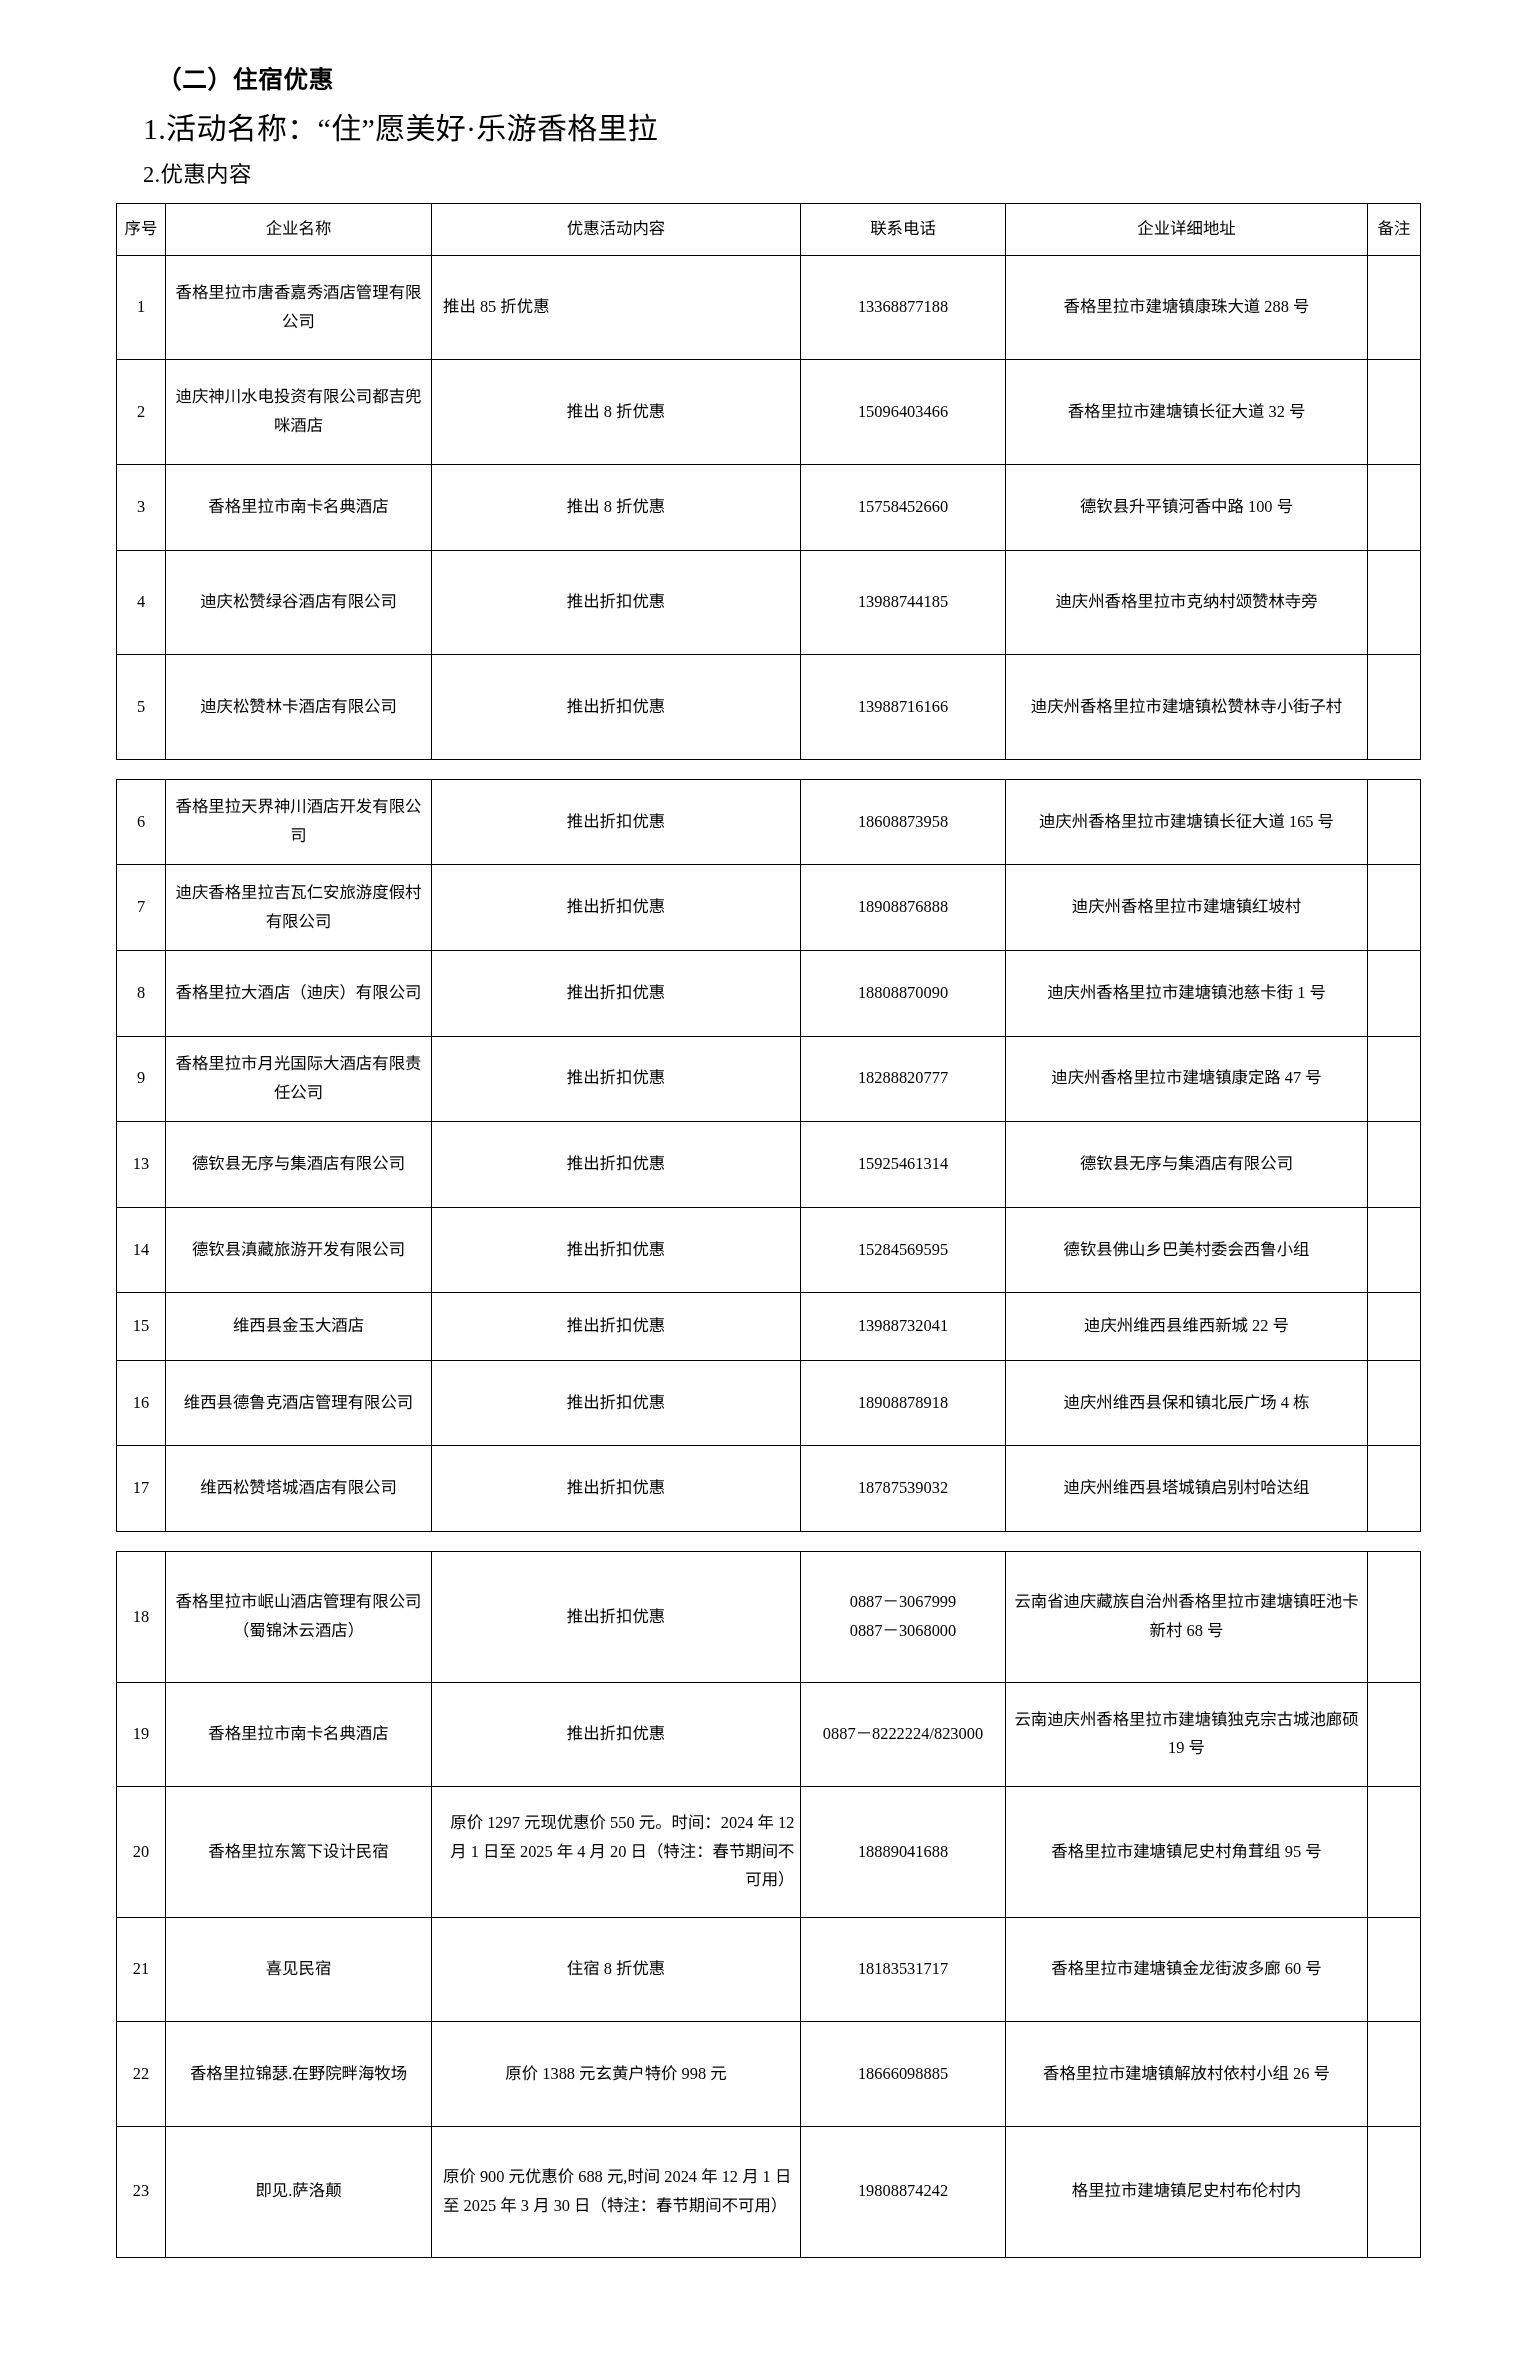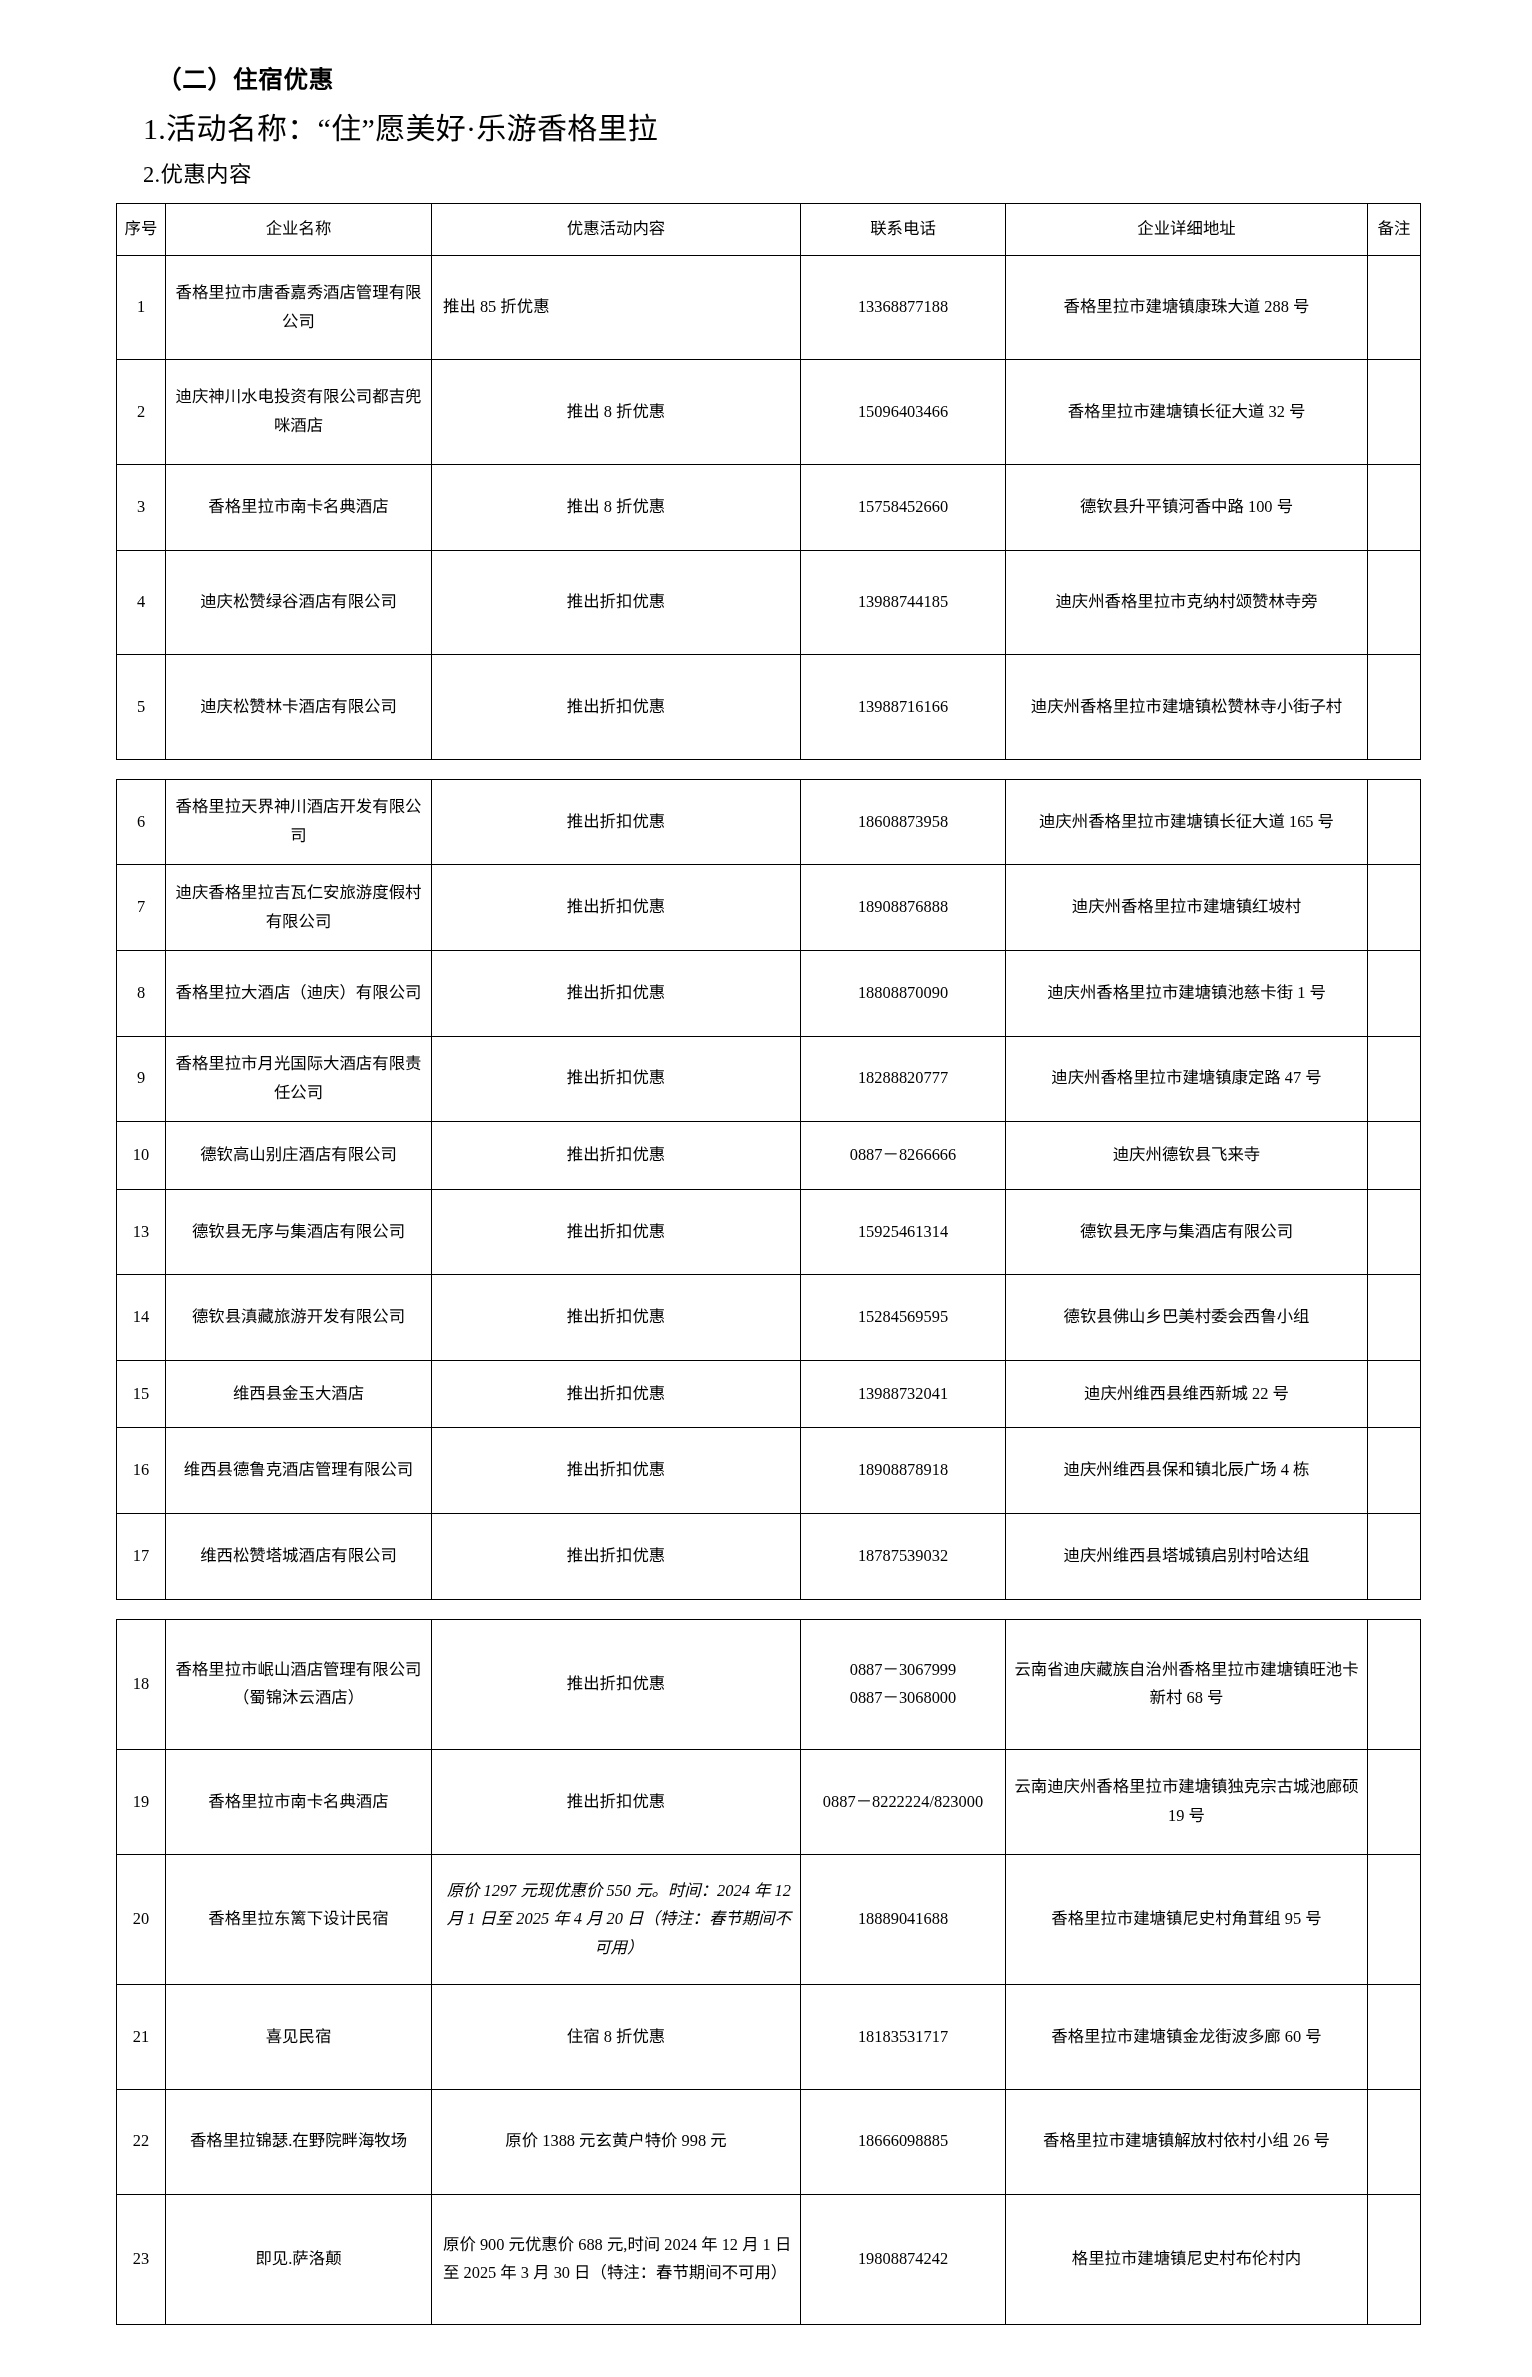--- a/index.html
+++ b/index.html
@@ -193,28 +193,20 @@
         <td class="note"></td>
       </tr>
       <tr class="mid">
         <td class="idx">9</td>
         <td>香格里拉市月光国际大酒店有限责任公司</td>
         <td>推出折扣优惠</td>
         <td>18288820777</td>
         <td>迪庆州香格里拉市建塘镇康定路 47 号</td>
         <td class="note"></td>
       </tr>
-      <tr class="short">
-        <td class="idx">10</td>
-        <td>德钦高山别庄酒店有限公司</td>
-        <td>推出折扣优惠</td>
-        <td>0887－8266666</td>
-        <td>迪庆州德钦县飞来寺</td>
-        <td class="note"></td>
-      </tr>
       <tr class="mid">
         <td class="idx">13</td>
         <td>德钦县无序与集酒店有限公司</td>
         <td>推出折扣优惠</td>
         <td>15925461314</td>
         <td>德钦县无序与集酒店有限公司</td>
         <td class="note"></td>
       </tr>
       <tr class="mid">
         <td class="idx">14</td>
@@ -276,21 +268,21 @@
         <td class="idx">19</td>
         <td>香格里拉市南卡名典酒店</td>
         <td>推出折扣优惠</td>
         <td class="cell-multiline">0887－8222224/823000</td>
         <td class="cell-multiline">云南迪庆州香格里拉市建塘镇独克宗古城池廊硕 19 号</td>
         <td class="note"></td>
       </tr>
       <tr class="xtall">
         <td class="idx">20</td>
         <td>香格里拉东篱下设计民宿</td>
-        <td class="cell-multiline" style="text-align:center;padding-left:11px;font-style:italic;">原价 1297 元现优惠价 550 元。时间：2024 年 12 月 1 日至 2025 年 4 月 20 日（特注：春节期间不可用）</td>
+        <td class="cell-multiline" style="text-align:right;padding-left:11px;">原价 1297 元现优惠价 550 元。时间：2024 年 12 月 1 日至 2025 年 4 月 20 日（特注：春节期间不可用）</td>
         <td>18889041688</td>
         <td class="cell-multiline">香格里拉市建塘镇尼史村角茸组 95 号</td>
         <td class="note"></td>
       </tr>
       <tr class="tall">
         <td class="idx">21</td>
         <td>喜见民宿</td>
         <td>住宿 8 折优惠</td>
         <td>18183531717</td>
         <td class="cell-multiline">香格里拉市建塘镇金龙街波多廊 60 号</td>

